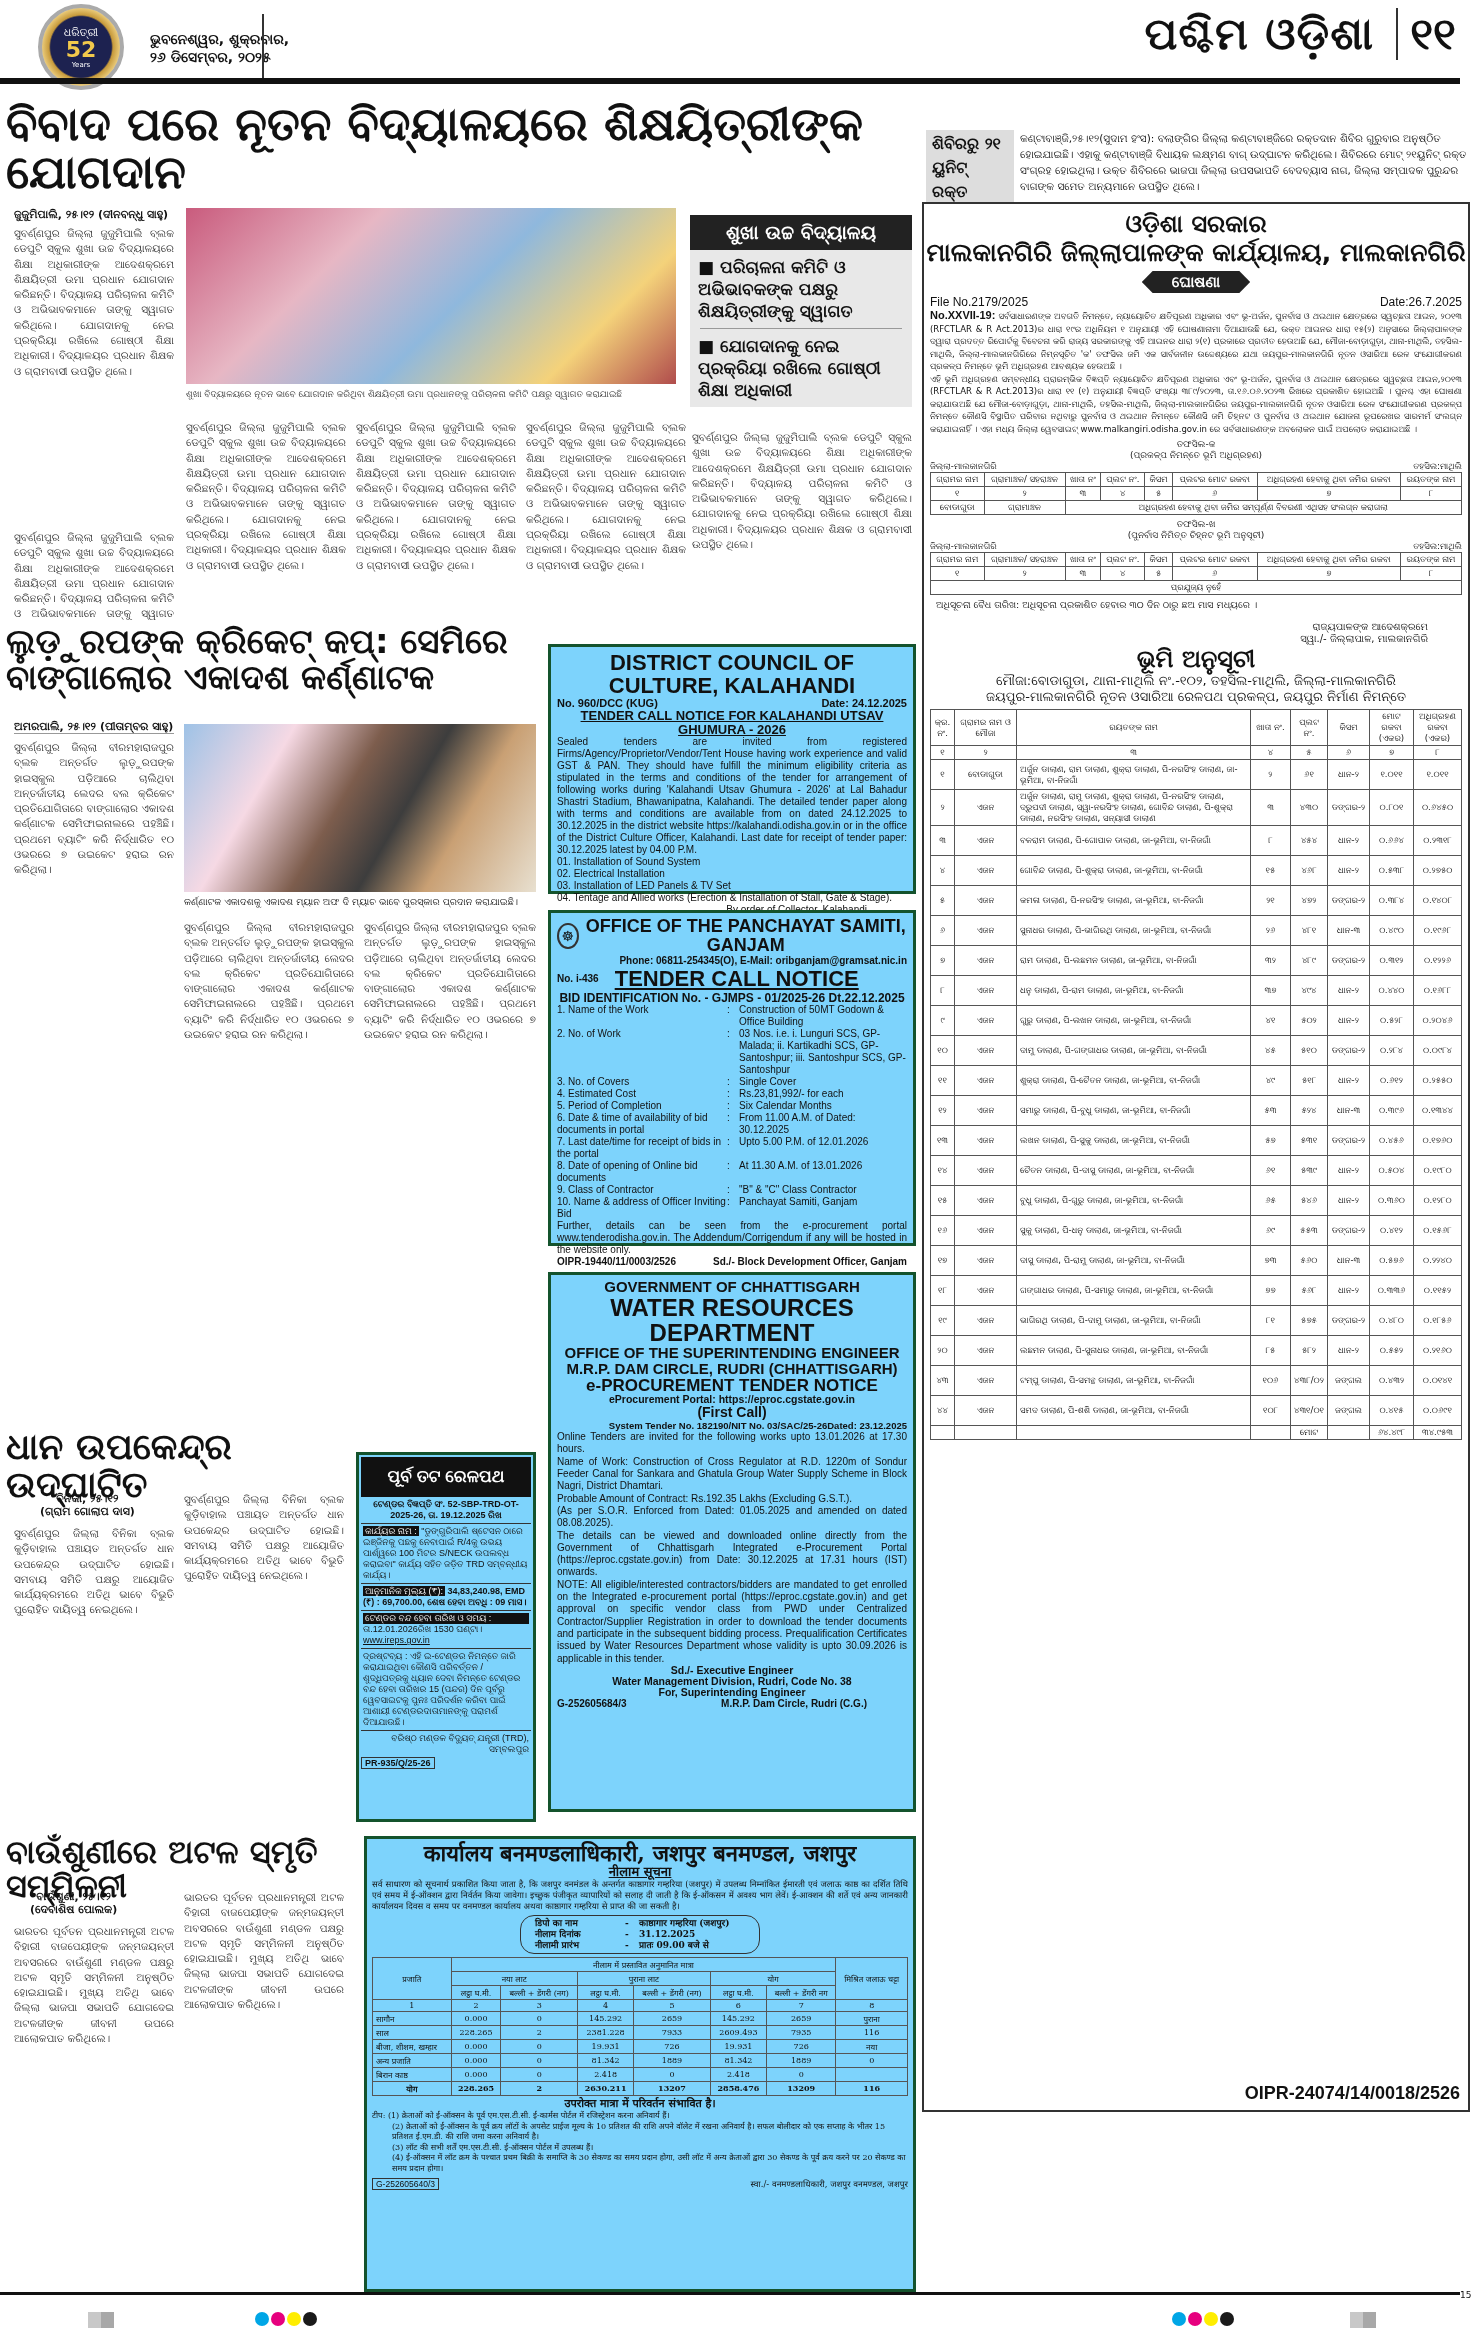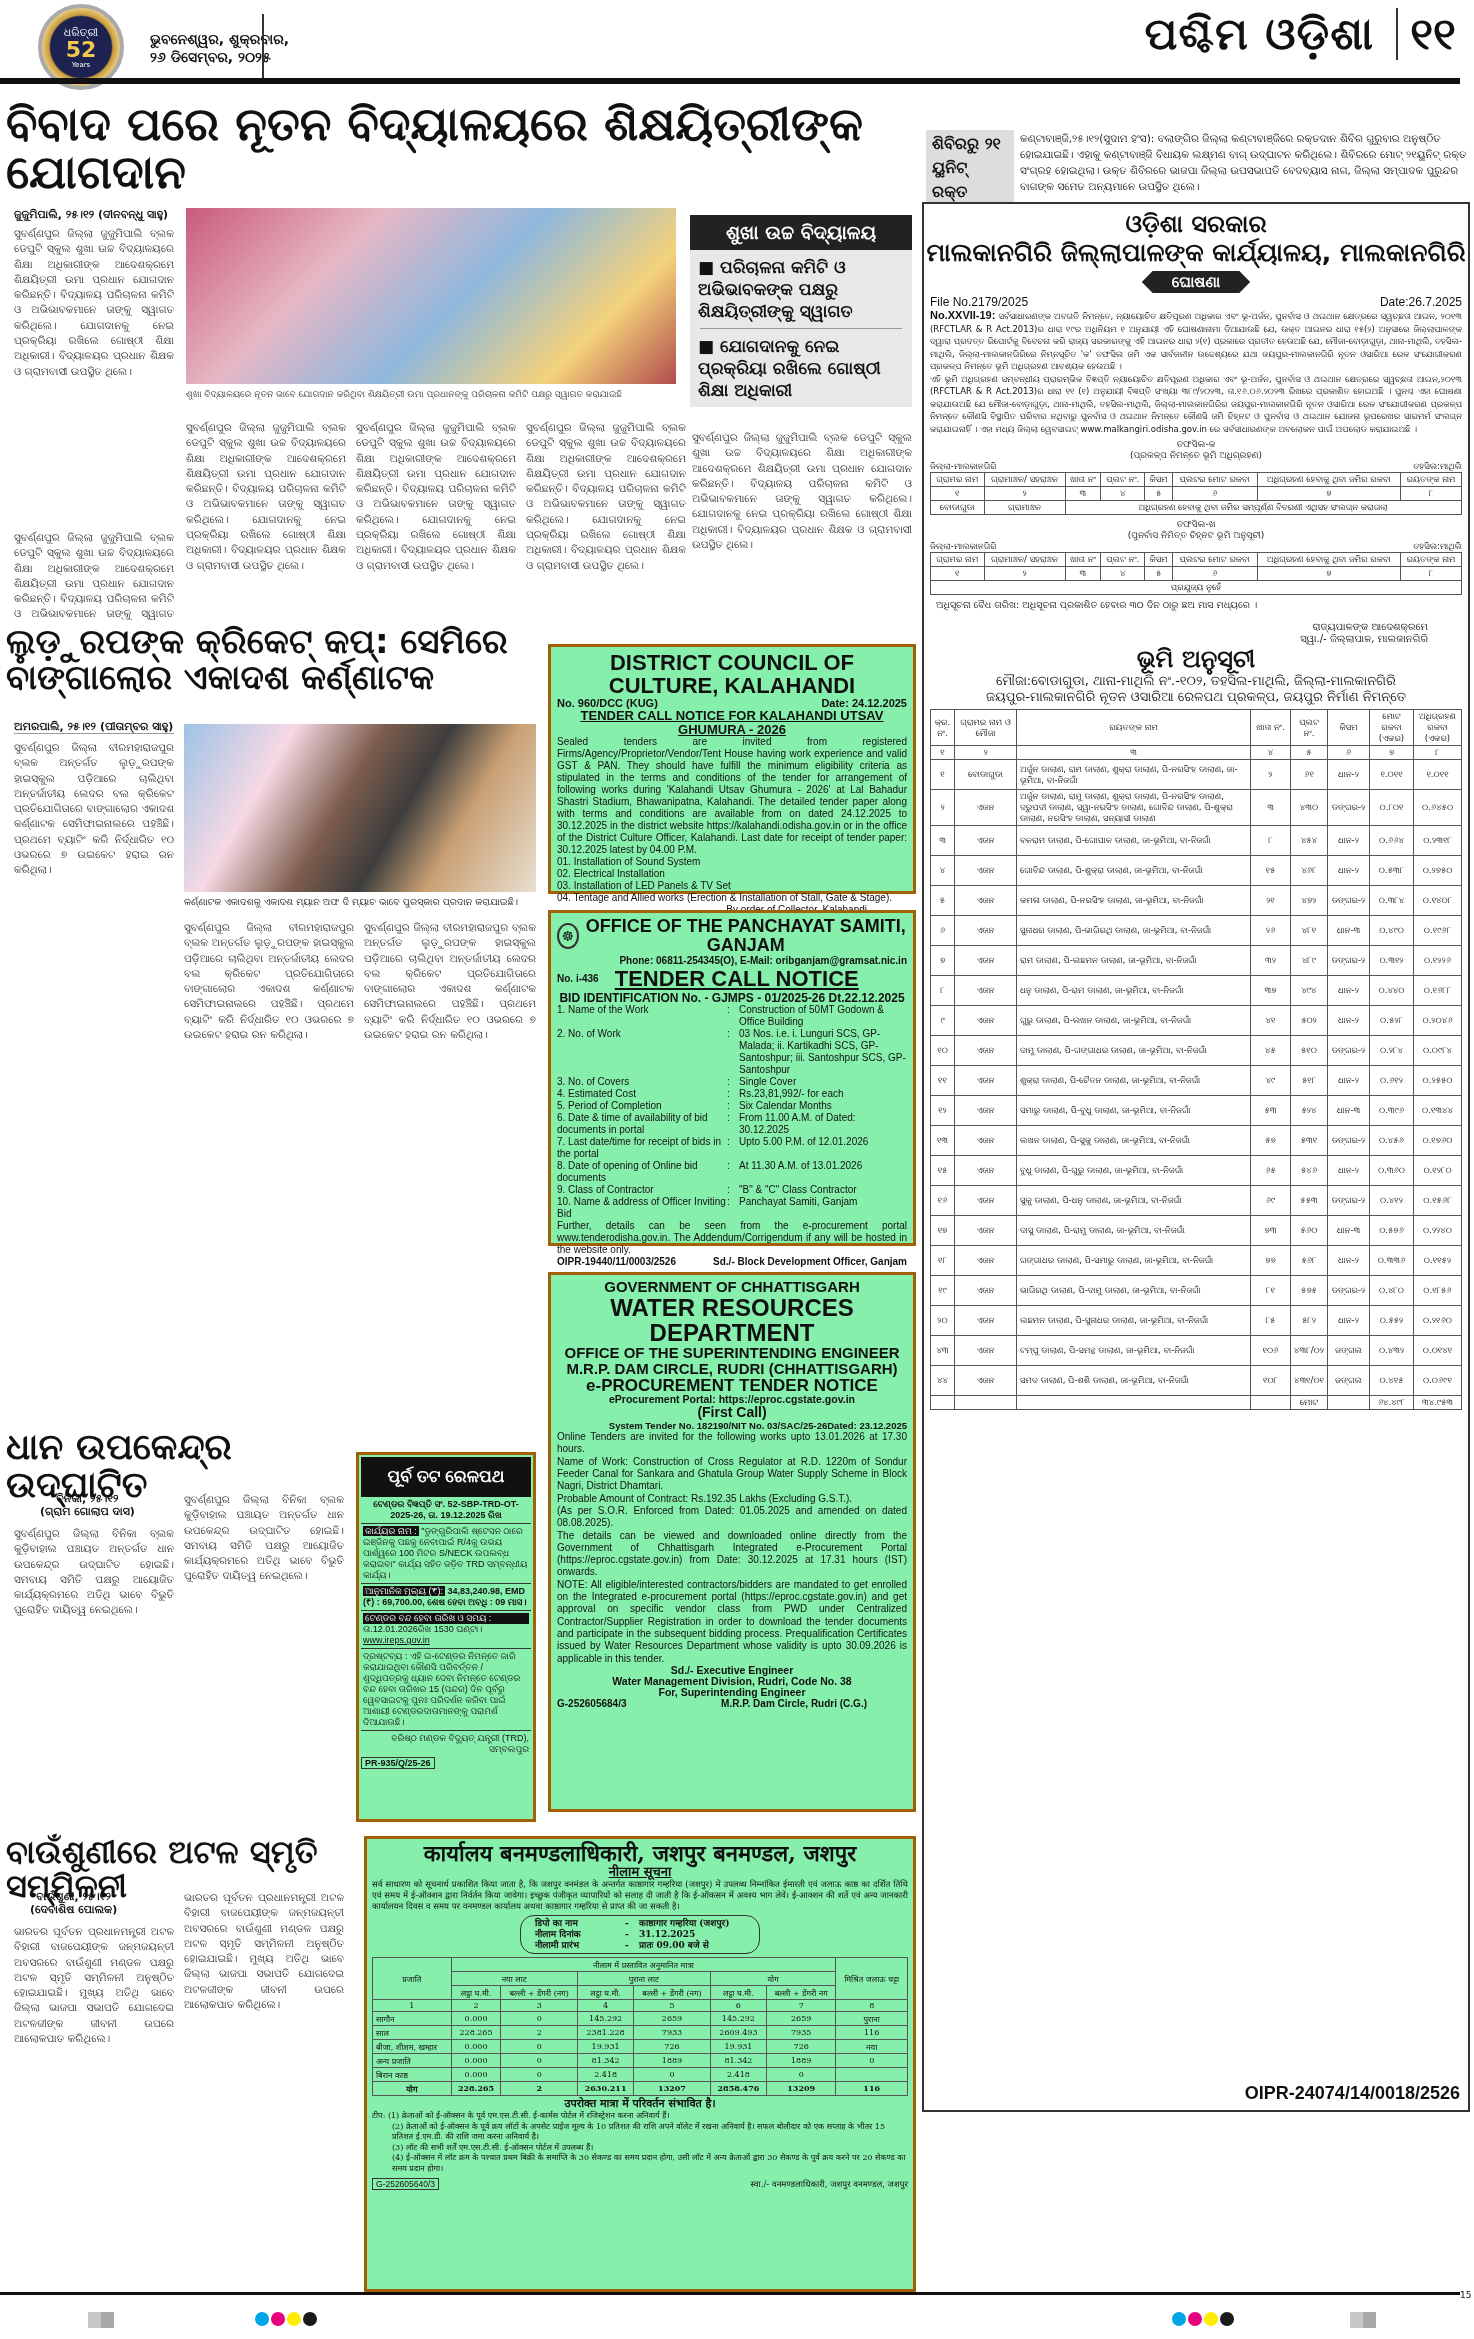--- a/index.html
+++ b/index.html
@@ -16,21 +16,21 @@
 .pageno{position:absolute;right:18px;top:8px;font-size:44px;font-weight:bold;border-left:2px solid #333;padding-left:12px}
 .headline{font-weight:bold;line-height:1.05}
 .col{position:absolute;font-size:10.5px;line-height:15px;text-align:justify;color:#222}
 .bodytext{font-size:10.5px;line-height:15.3px;color:#333}
 .photo{position:absolute;background:linear-gradient(135deg,#c95b7d,#e7b7c4 30%,#8fb8dd 55%,#f4d27a 80%,#b04c4c)}
 .photo2{position:absolute;background:linear-gradient(120deg,#9ec2e6,#f6d9e4 25%,#7d5d4d 45%,#3d3d3d 60%,#c9a074 75%,#e8e0d0)}
 .sidebox{position:absolute;left:690px;top:215px;width:222px;background:#e8e8e8}
 .sidebox .ttl{background:#222;color:#fff;font-size:19px;font-weight:bold;text-align:center;padding:6px 0}
 .sidebox .pt{font-size:17px;font-weight:bold;padding:6px 8px;line-height:22px}
 .sidebox hr{border:0;border-top:1px solid #999;margin:0 10px}
-.ad{position:absolute;border:3px solid #a16207;background:#86efac;padding:4px 6px;font-family:"Liberation Sans",sans-serif;color:#111}
+.ad{position:absolute;border:3px solid #14532d;background:#7dd3fc;padding:4px 6px;font-family:"Liberation Sans",sans-serif;color:#111}
 .ad .big{font-weight:bold;text-align:center;line-height:1.05}
 .ad .row{display:flex;font-size:11px;line-height:13.5px}
 .ad .row .k{width:200px}
 .ad .row .c{width:12px}
 .ad .row .v{flex:1}
 .ad p{font-size:11px;line-height:13.5px;text-align:justify}
 .tbl{border-collapse:collapse;width:100%;font-size:8.5px}
 .tbl td,.tbl th{border:1px solid #555;padding:1px 3px;text-align:center;font-weight:normal}
 .tbl .l{text-align:left}
 .tbl .b{font-weight:bold}
@@ -624,20 +624,30 @@
             <td style="height: 30px;">୧୩</td>
             <td style="height: 30px;">ଏଜନ</td>
             <td class="l" style="height: 30px;">ଲଖନ ଡାଲାଣ, ପି-ସୁକୁ ଡାଲାଣ, ଜା-ଭୂମିଆ, ବା-ନିଜଗାଁ</td>
             <td style="height: 30px;">୫୭</td>
             <td style="height: 30px;">୫୩୧</td>
             <td style="height: 30px;">ଡଙ୍ଗର-୨</td>
             <td style="height: 30px;">୦.୪୫୬</td>
             <td style="height: 30px;">୦.୧୭୬୦</td>
           </tr>
           <tr>
+            <td style="height: 30px;">୧୪</td>
+            <td style="height: 30px;">ଏଜନ</td>
+            <td class="l" style="height: 30px;">ଚୈତନ ଡାଲାଣ, ପି-ଦାସୁ ଡାଲାଣ, ଜା-ଭୂମିଆ, ବା-ନିଜଗାଁ</td>
+            <td style="height: 30px;">୬୧</td>
+            <td style="height: 30px;">୫୩୯</td>
+            <td style="height: 30px;">ଧାନ-୨</td>
+            <td style="height: 30px;">୦.୫୦୪</td>
+            <td style="height: 30px;">୦.୧୯୮୦</td>
+          </tr>
+          <tr>
             <td style="height: 30px;">୧୫</td>
             <td style="height: 30px;">ଏଜନ</td>
             <td class="l" style="height: 30px;">ବୁଧୁ ଡାଲାଣ, ପି-ଗୁରୁ ଡାଲାଣ, ଜା-ଭୂମିଆ, ବା-ନିଜଗାଁ</td>
             <td style="height: 30px;">୬୫</td>
             <td style="height: 30px;">୫୪୬</td>
             <td style="height: 30px;">ଧାନ-୨</td>
             <td style="height: 30px;">୦.୩୬୦</td>
             <td style="height: 30px;">୦.୧୨୮୦</td>
           </tr>
           <tr>

